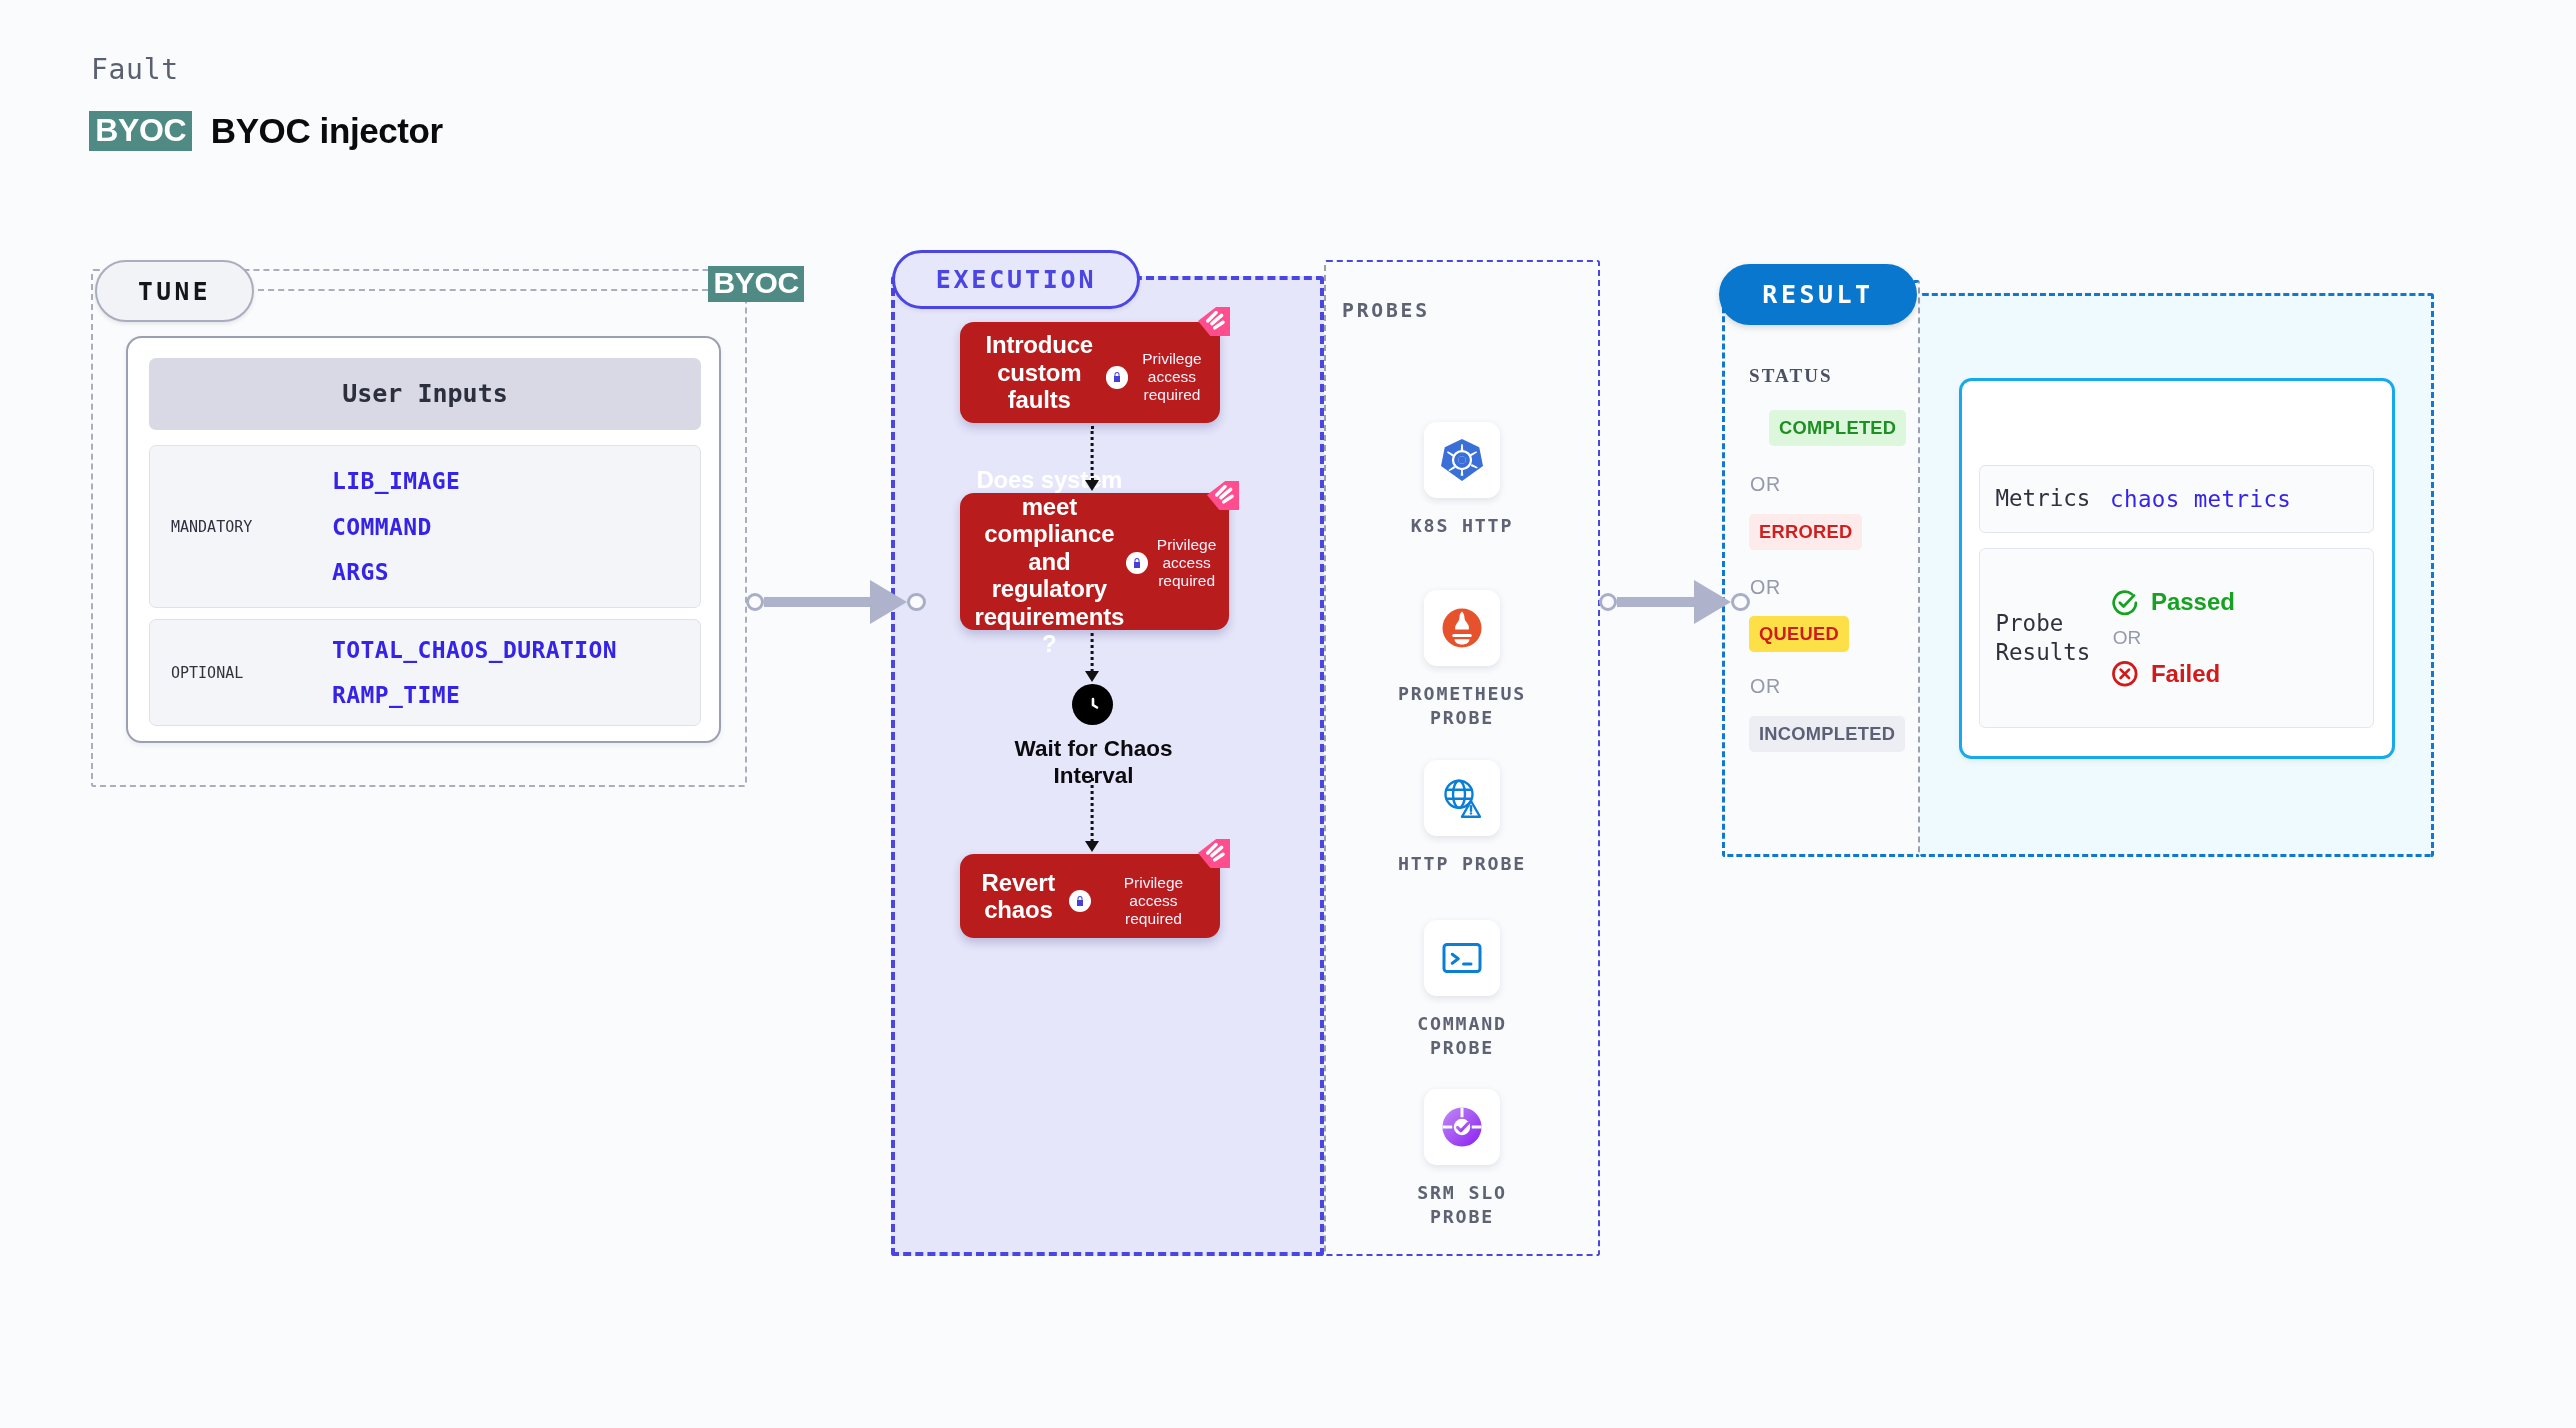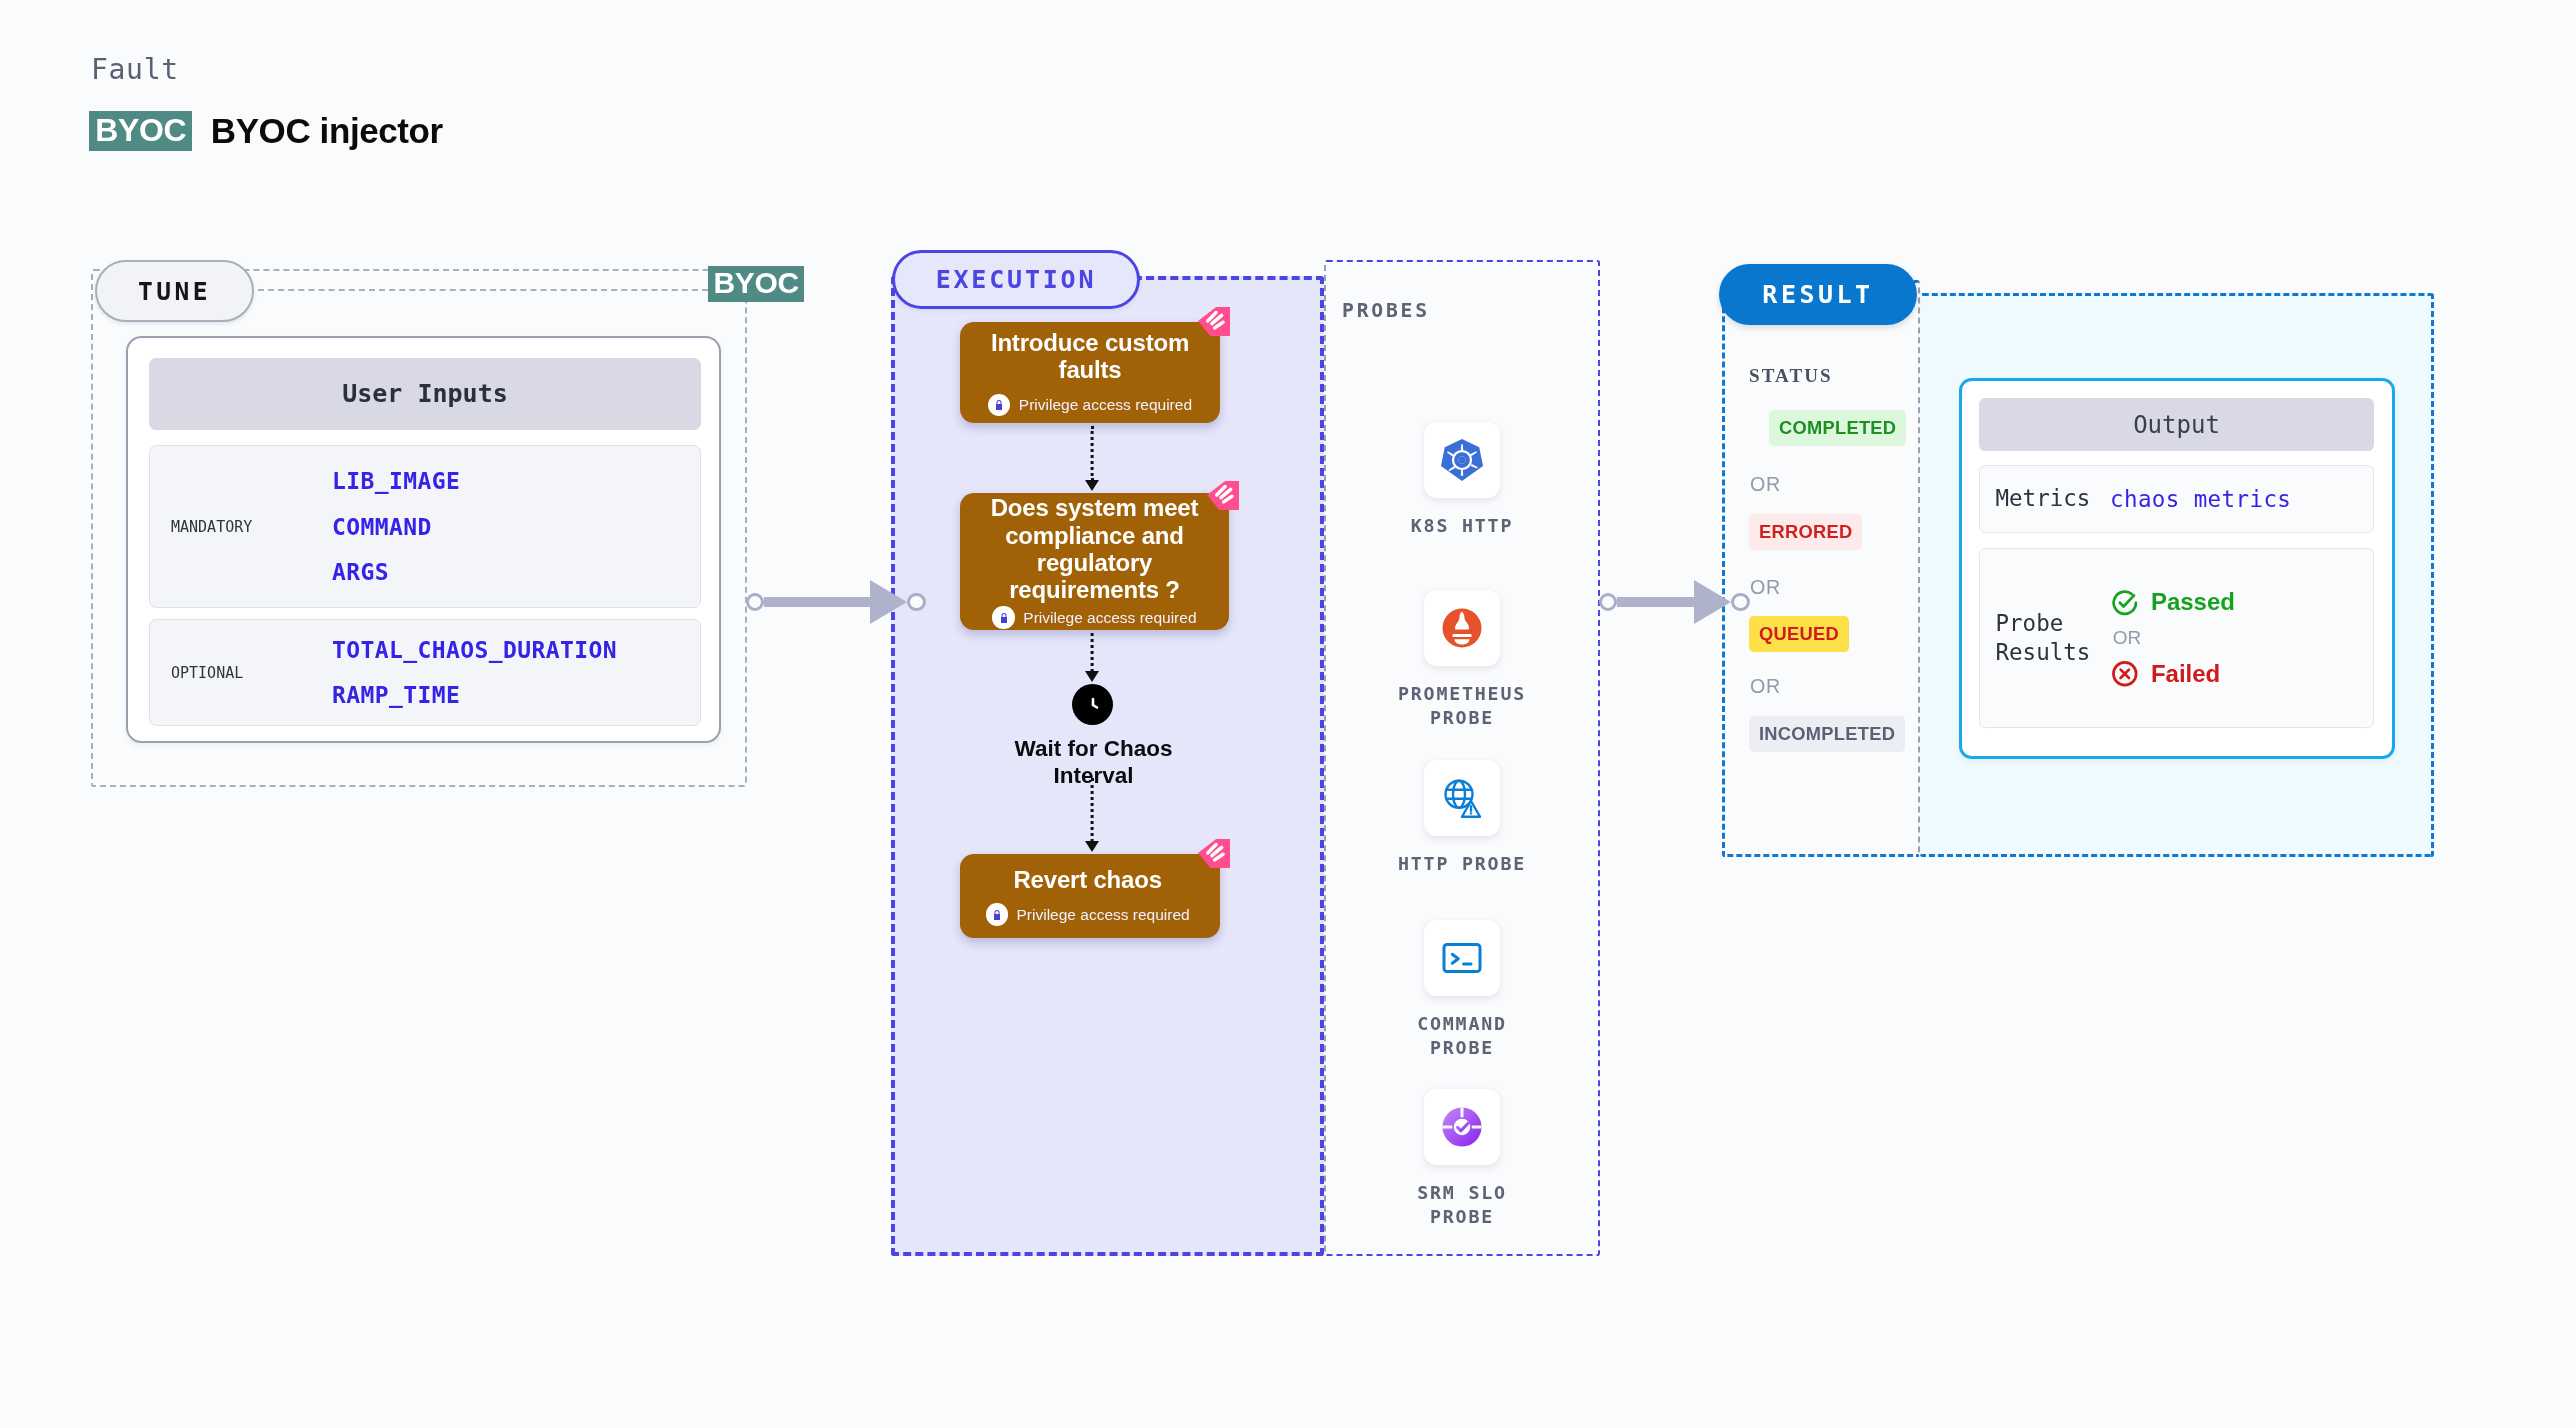--- a/index.html
+++ b/index.html
@@ -101,23 +101,23 @@
     background: #fafbfd; border: 2.8px dashed #4b45e4;
     border-left: 2.1px dashed #9ba0b0; border-radius: 2.8px;
   }
   .probes-title {
     position: absolute; left: 1342px; top: 299px;
     font-family: "DejaVu Sans Mono", monospace; font-size: 19.7px;
     color: #5e6273; letter-spacing: 2.8px; font-weight: bold;
   }
 
   .flow-card {
-    position: absolute; background: #a16207; border-radius: 14px;
+    position: absolute; background: #b91c1c; border-radius: 14px;
     box-shadow: 0 4.2px 9.9px rgba(40,35,120,.22);
-    display: flex; flex-direction: column; align-items: center; justify-content: center;
+    display: flex; flex-direction: row; align-items: center; justify-content: center;
     padding: 11.3px 12.7px; color: #fff; text-align: center;
   }
   .fc-title { font-size: 24px; font-weight: bold; line-height: 1.14; letter-spacing: -0.2px; }
   .fc-sub { display: flex; align-items: center; gap: 8.4px; margin-top: 9.9px; }
   .fc-sub .lock {
     width: 22.5px; height: 22.5px; border-radius: 50%; background: #fff;
     display: flex; align-items: center; justify-content: center; flex: none;
   }
   .fc-sub .lock svg { width: 12px; height: 12px; display: block; }
   .fc-sub span { font-size: 15.5px; color: #f2f1fd; }
@@ -470,21 +470,20 @@
   <div class="status-title">STATUS</div>
   <div class="status-badge sb-completed">COMPLETED</div>
   <div class="status-or so1">OR</div>
   <div class="status-badge sb-errored">ERRORED</div>
   <div class="status-or so2">OR</div>
   <div class="status-badge sb-queued">QUEUED</div>
   <div class="status-or so3">OR</div>
   <div class="status-badge sb-incomplete">INCOMPLETED</div>
 
   <div class="out-card">
-    <div class="out-head">Output</div>
 
     <div class="out-row or-metrics">
       <div class="or-label">Metrics</div>
       <div class="or-metric-val">chaos metrics</div>
     </div>
 
     <div class="out-row or-probes">
       <div class="or-label">Probe Results</div>
       <div class="or-results">
         <div class="res-line">

